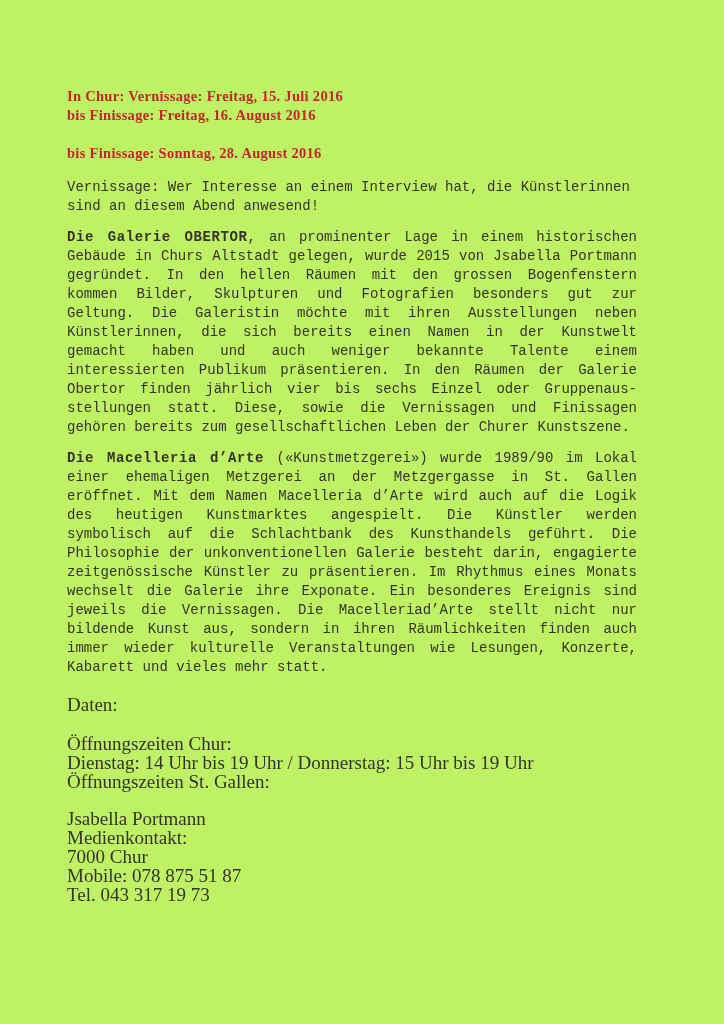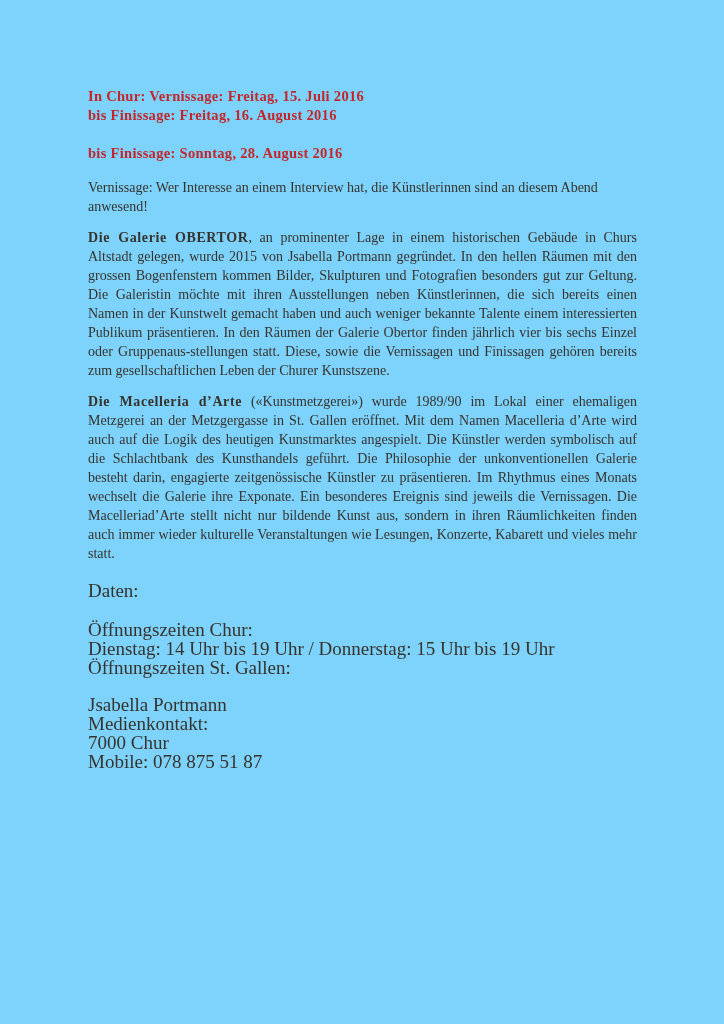--- a/index.html
+++ b/index.html
@@ -11,37 +11,38 @@
     width: 724px;
     height: 1024px;
     overflow: hidden;
     font-family: "Liberation Serif", "DejaVu Serif", serif;
     color: #36322d;
   }
   .page {
     box-sizing: border-box;
     width: 724px;
     height: 1024px;
-    padding: 87px 87px 0 88px;
-    background: #7dd3fc;
+    padding: 87px 87px 0 67px;
+    background: #bef264;
   }
   .red-block {
     color: #c2262b;
     font-weight: bold;
     font-size: 14.5px;
     line-height: 19px;
     letter-spacing: 0.3px;
   }
   .red-block.first { margin-bottom: 19px; }
   .red-block.second { margin-bottom: 15px; }
   p.para {
     margin: 0 0 12px 0;
     font-size: 14px;
     line-height: 19px;
     text-align: justify;
+    font-family: Liberation Mono, monospace;
   }
   p.para.no-just { text-align: left; }
   .lead {
     font-weight: bold;
     letter-spacing: 0.6px;
   }
   .plain-line {
     font-size: 19px;
     line-height: 19px;
   }
@@ -76,15 +77,16 @@
     <div class="plain-line">Dienstag: 14 Uhr bis 19 Uhr / Donnerstag: 15 Uhr bis 19 Uhr</div>
   </div>
 
   <div class="plain-line hours-stgallen">Öffnungszeiten St. Gallen:</div>
 
   <div>
     <div class="plain-line">Jsabella Portmann</div>
     <div class="plain-line">Medienkontakt:</div>
     <div class="plain-line">7000 Chur</div>
     <div class="plain-line">Mobile: 078 875 51 87</div>
+    <div class="plain-line">Tel. 043 317 19 73</div>
   </div>
 
 </div>
 
 </body></html>

